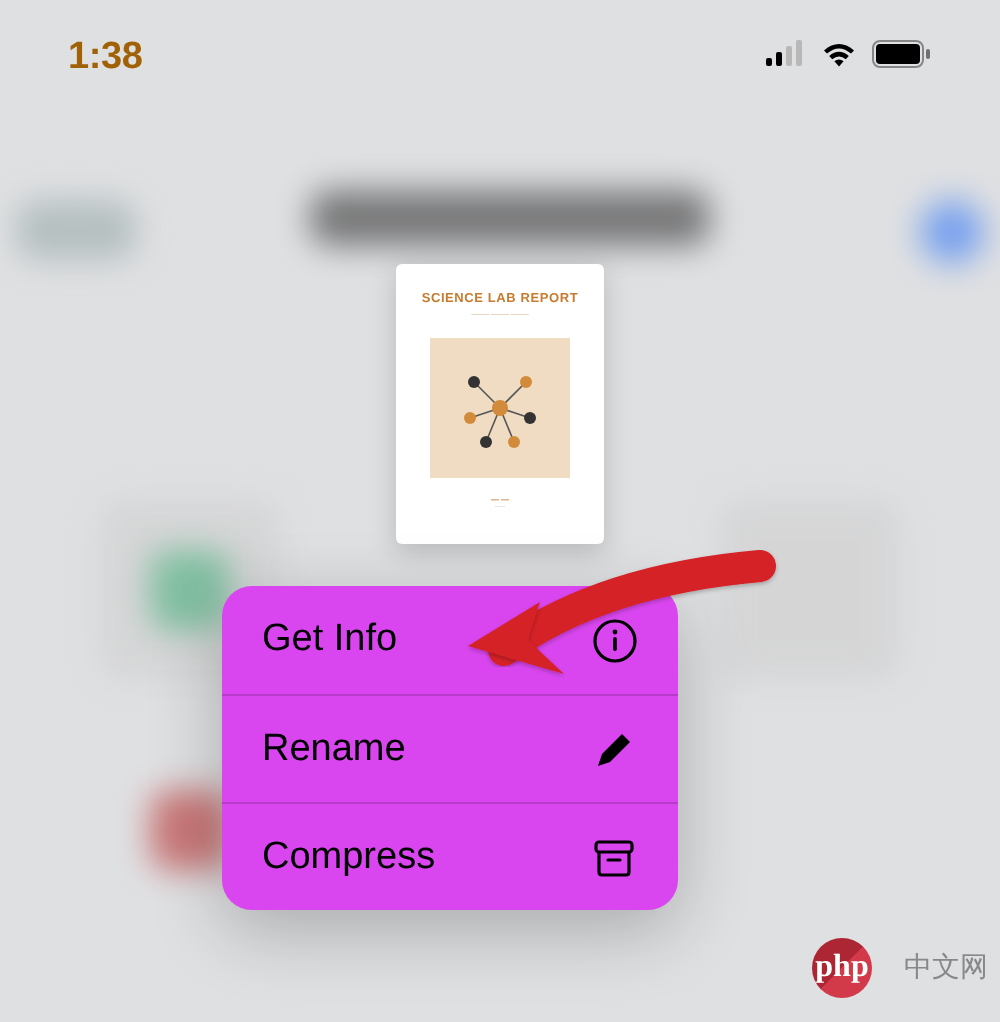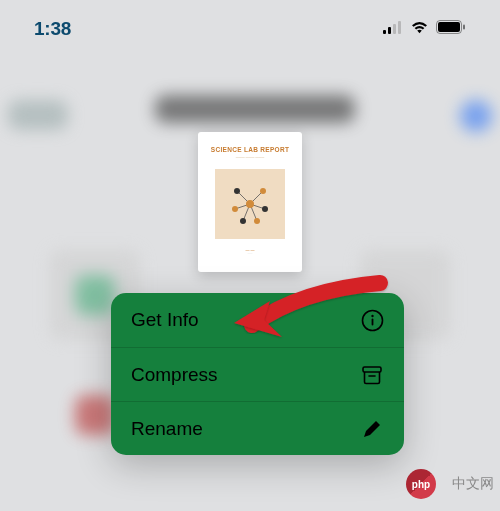--- a/index.html
+++ b/index.html
@@ -20,21 +20,21 @@
       justify-content: space-between;
       align-items: center;
       padding: 18px 34px 12px;
       position: relative;
       z-index: 10;
     }
     .time {
       font-weight: 600;
       font-size: 19px;
       letter-spacing: -0.2px;
-      color: #0c4a6e;
+      color: #a16207;
     }
     .status-icons {
       display: flex;
       align-items: center;
       gap: 7px;
       color: #000;
     }
 
     .blur-bg {
       position: absolute;
@@ -99,22 +99,22 @@
     }
     .doc-tiny {
       font-size: 2.5px;
       color: #bbb;
     }
 
     .menu {
       position: absolute;
       left: 111px;
       top: 293px;
-      width: 293px;
-      background: #15803d;
+      width: 228px;
+      background: #d946ef;
       border-radius: 15px;
       box-shadow: 0 10px 36px rgba(0,0,0,0.24);
       overflow: hidden;
     }
     .menu-item {
       display: flex;
       justify-content: space-between;
       align-items: center;
       height: 54px;
       padding: 0 20px;
@@ -152,23 +152,23 @@
     }
     .watermark-logo {
       width: 30px;
       height: 30px;
       background: linear-gradient(135deg,#ac2633 50%,#d23a49 50%);
       border-radius: 50%;
       display: flex;
       align-items: center;
       justify-content: center;
       color: #fff;
-      font-size: 10px;
+      font-size: 16px;
       font-weight: 700;
-      font-family: Liberation Sans, sans-serif;
+      font-family: Liberation Serif, serif;
     }
     .watermark-text {
       color: #888;
       font-size: 14px;
       margin-left: 16px;
       font-weight: 500;
     }
   </style>
 </head>
 <body>
@@ -240,34 +240,34 @@
     <span>Get Info</span>
     <span class="menu-icon">
       <svg width="23" height="23" viewBox="0 0 23 23">
         <circle cx="11.5" cy="11.5" r="10" fill="none" stroke="#000" stroke-width="1.6"></circle>
         <circle cx="11.5" cy="7" r="1.2" fill="#000"></circle>
         <rect x="10.6" y="9.5" width="1.8" height="7" rx="0.9" fill="#000"></rect>
       </svg>
     </span>
   </div>
   <div class="menu-item">
+    <span>Rename</span>
+    <span class="menu-icon">
+      <svg width="22" height="22" viewBox="0 0 22 22">
+        <path d="M3 19 L5 13 L15 3 L19 7 L9 17 Z" fill="#000"></path>
+      </svg>
+    </span>
+  </div>
+  <div class="menu-item">
     <span>Compress</span>
     <span class="menu-icon">
       <svg width="22" height="22" viewBox="0 0 22 22">
         <rect x="2" y="3" width="18" height="5" rx="1.5" fill="none" stroke="#000" stroke-width="1.6"></rect>
         <path d="M3.5 8 L3.5 18 Q3.5 19.5 5 19.5 L17 19.5 Q18.5 19.5 18.5 18 L18.5 8" fill="none" stroke="#000" stroke-width="1.6"></path>
         <line x1="8" y1="12" x2="14" y2="12" stroke="#000" stroke-width="1.6" stroke-linecap="round"></line>
-      </svg>
-    </span>
-  </div>
-  <div class="menu-item">
-    <span>Rename</span>
-    <span class="menu-icon">
-      <svg width="22" height="22" viewBox="0 0 22 22">
-        <path d="M3 19 L5 13 L15 3 L19 7 L9 17 Z" fill="#000"></path>
       </svg>
     </span>
   </div>
 </div>
 
 <svg class="arrow" width="160" height="85" viewBox="0 0 160 85">
   <defs>
     <filter id="sh" x="-20%" y="-20%" width="140%" height="140%">
       <feDropShadow dx="0" dy="1" stdDeviation="1" flood-opacity="0.25"></feDropShadow>
     </filter>

